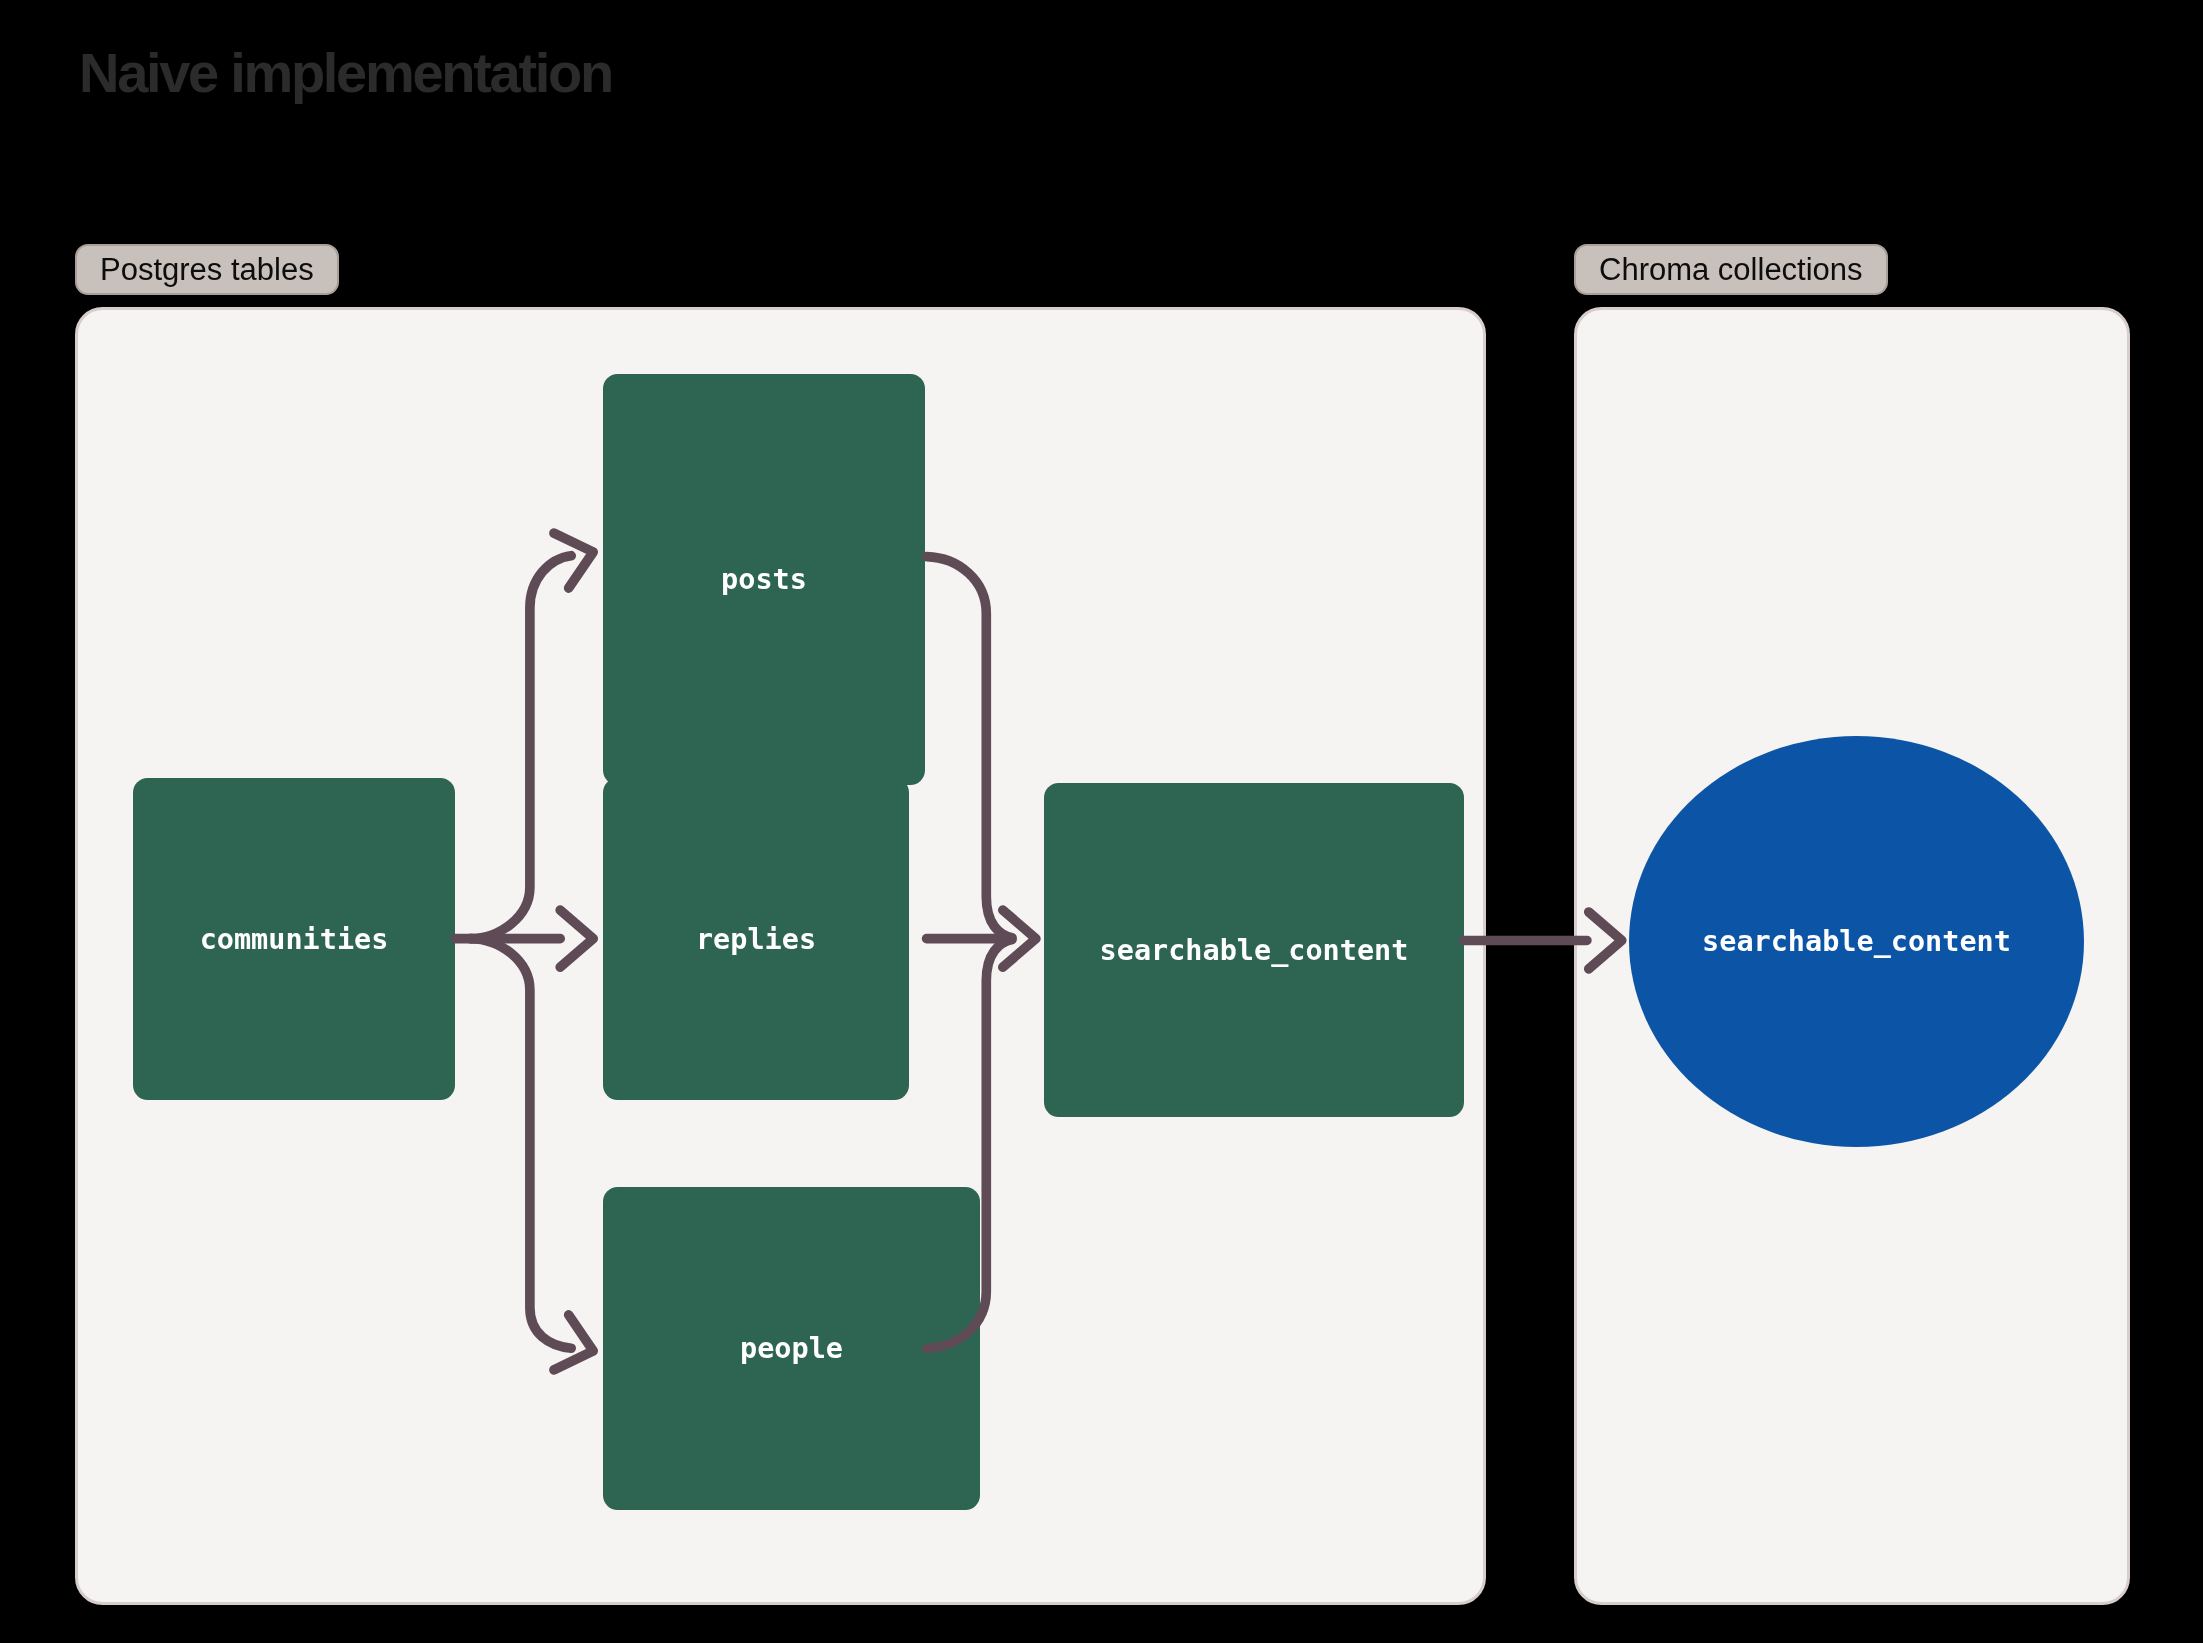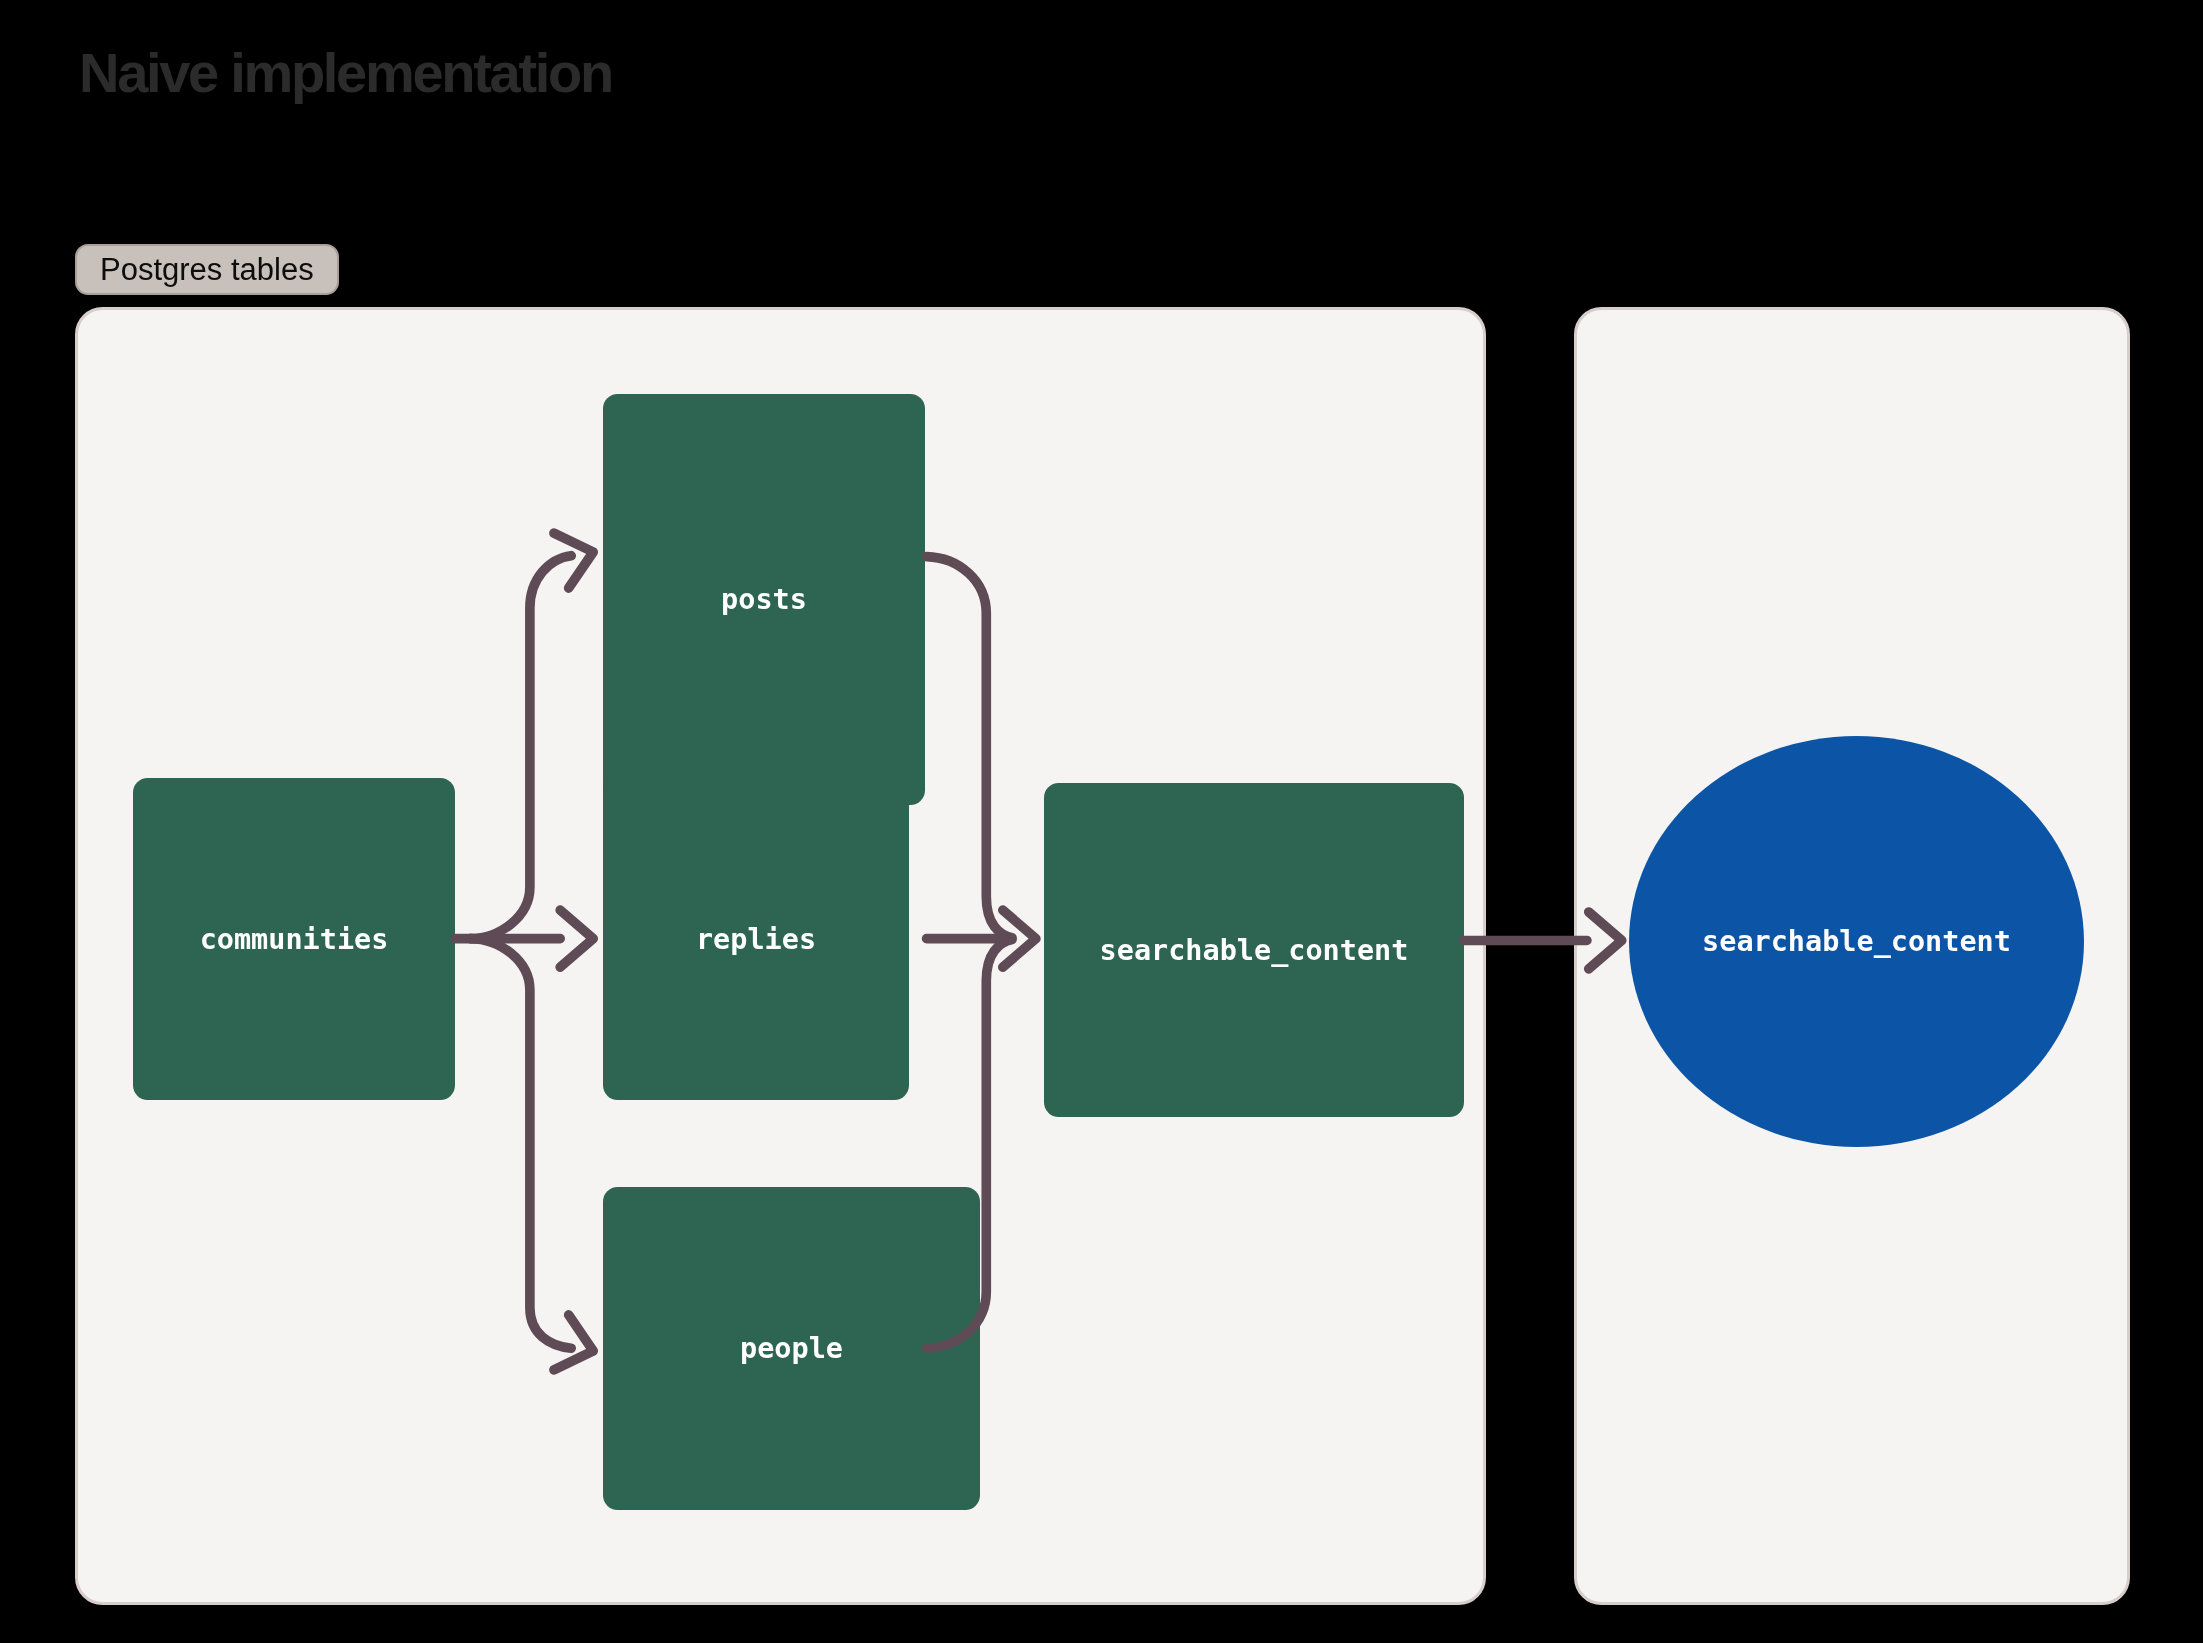--- a/index.html
+++ b/index.html
@@ -43,21 +43,21 @@
     position:absolute;z-index:2;
     display:flex;align-items:center;justify-content:center;
     font-family:"DejaVu Sans Mono",monospace;
     font-weight:700;font-size:28.5px;
     color:var(--node_text,#ffffff);
     text-align:center;
   }
   .node-table{background:var(--table_fill,#2d6452);border-radius:14.7px;}
   .node-collection{background:var(--collection_fill,#0c55a6);border-radius:50%;}
   .node-communities{left:133px;top:778px;width:322px;height:322px;}
-  .node-posts{left:603px;top:394px;width:322px;height:411px;}
+  .node-posts{left:603px;top:374px;width:322px;height:411px;}
   .node-replies{left:603px;top:778px;width:306px;height:322px;text-align:center;}
   .node-people{left:603px;top:1187px;width:377px;height:323px;}
   .node-searchable-table{left:1044px;top:783px;width:420px;height:334px;}
   .node-searchable-collection{left:1629px;top:736px;width:455px;height:411px;}
   .arrows{
     position:absolute;left:0;top:0;z-index:3;
     pointer-events:none;
   }
   .arrows path{
     fill:none;
@@ -71,20 +71,23 @@
 <body>
 
 <div class="stage">
 
   <div class="page-title">Naive implementation</div>
 
   <div class="badge badge-postgres">
     <span>Postgres tables</span>
   </div>
 
+  <div class="badge badge-chroma">
+    <span>Chroma collections</span>
+  </div>
 
   <div class="panel panel-postgres"></div>
   <div class="panel panel-chroma"></div>
 
   <div class="node node-table node-communities">
     <span>communities</span>
   </div>
 
   <div class="node node-table node-posts">
     <span>posts</span>

